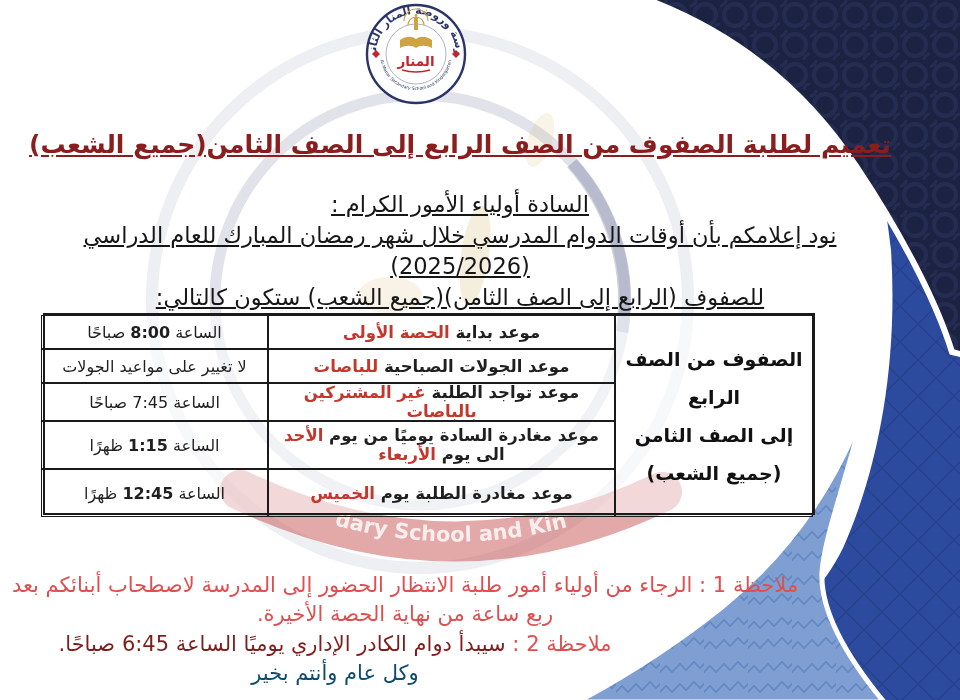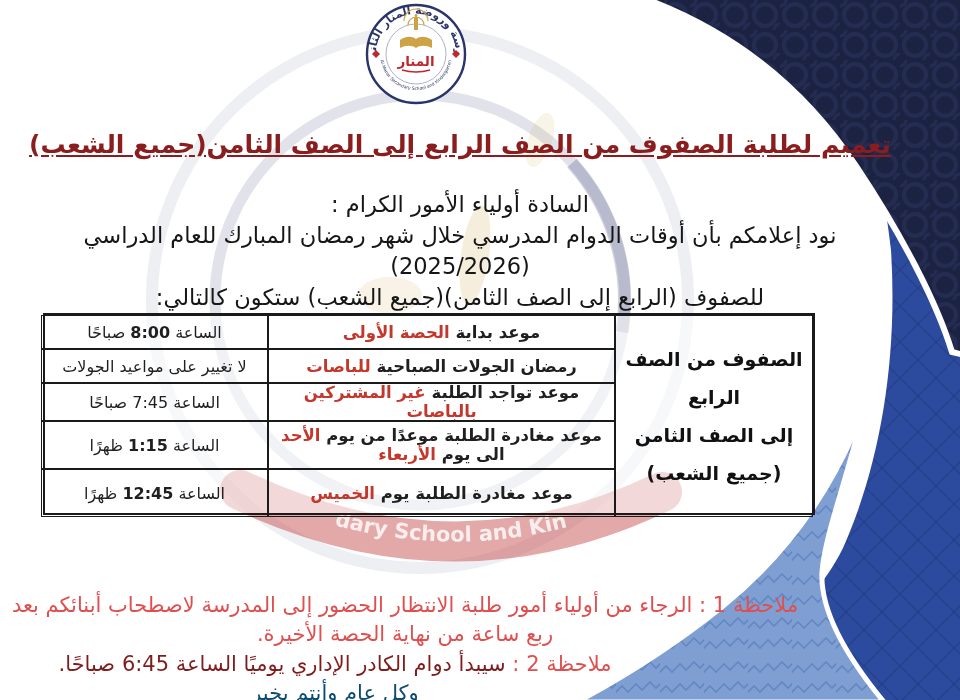--- a/index.html
+++ b/index.html
@@ -8,35 +8,35 @@
   .layer{position:absolute;inset:0;}
   .bands{z-index:0;}
   .wm{z-index:1;pointer-events:none;}
   .content{z-index:2;}
 
   .logo-wrap{position:absolute;left:364px;top:2px;width:104px;height:104px;}
 
   .title{position:absolute;top:130px;left:15px;width:890px;text-align:center;direction:rtl;
          color:#8a1e1e;font-weight:bold;font-size:25px;text-decoration:underline;}
   .intro{position:absolute;top:189px;left:15px;width:890px;text-align:center;direction:rtl;
-         color:#161616;font-size:22.5px;line-height:31px;}
+         color:#161616;font-size:22.5px;line-height:31px;text-decoration:underline;}
 
   .sched{position:absolute;left:43px;top:313px;width:772px;height:202px;direction:rtl;
          display:grid;grid-template-columns:198px 347px 227px;
          grid-template-rows:34px 34px 38px 48px 48px;
          border:2px solid #1a1a1a;box-sizing:border-box;background:rgba(255,255,255,0.55);}
   .cell{border:1px solid #1a1a1a;display:flex;align-items:center;justify-content:center;
         text-align:center;direction:rtl;padding:0 6px;box-sizing:border-box;}
   .mcell{grid-column:1;grid-row:1/6;font-weight:bold;font-size:19px;line-height:2.0;color:#111;}
   .desc{grid-column:2;font-weight:bold;font-size:16.5px;color:#1f1f1f;}
   .time{grid-column:3;font-size:16px;color:#1f1f1f;}
   .red{color:#c4372c;}
   .bnum{font-weight:bold;}
 
-  .note{position:absolute;text-align:center;direction:rtl;font-size:21px;margin-top:20px;}
+  .note{position:absolute;text-align:center;direction:rtl;font-size:21px;}
   .note-red{color:#e04f4f;}
   .note-black{color:#7f1d1d;}
   .n1a{top:573px;left:10px;width:790px;}
   .n1b{top:602px;left:10px;width:790px;}
   .n2{top:632px;left:10px;width:650px;color:#161616;}
   .closing{top:661px;left:10px;width:650px;color:#0c4a6e;}
 </style>
 </head>
 <body>
 
@@ -138,35 +138,35 @@
       </div>
 
       <div class="cell desc" style="grid-row:1">
         <span><span>موعد بداية </span><span class="red">الحصة الأولى</span></span>
       </div>
       <div class="cell time" style="grid-row:1">
         <span><span>الساعة </span><span class="bnum">8:00</span><span> صباحًا</span></span>
       </div>
 
       <div class="cell desc" style="grid-row:2">
-        <span><span>رمضان الجولات الصباحية </span><span class="red">للباصات</span></span>
+        <span><span>موعد الجولات الصباحية </span><span class="red">للباصات</span></span>
       </div>
       <div class="cell time" style="grid-row:2">
         <span>لا تغيير على مواعيد الجولات</span>
       </div>
 
       <div class="cell desc" style="grid-row:3">
         <span><span>موعد تواجد الطلبة </span><span class="red">غير المشتركين بالباصات</span></span>
       </div>
       <div class="cell time" style="grid-row:3">
         <span>الساعة 7:45 صباحًا</span>
       </div>
 
       <div class="cell desc" style="grid-row:4">
-        <span><span>موعد مغادرة الطلبة موعدًا من يوم </span><span class="red">الأحد</span><span> الى يوم </span><span class="red">الأربعاء</span></span>
+        <span><span>موعد مغادرة السادة يوميًا من يوم </span><span class="red">الأحد</span><span> الى يوم </span><span class="red">الأربعاء</span></span>
       </div>
       <div class="cell time" style="grid-row:4">
         <span><span>الساعة </span><span class="bnum">1:15</span><span> ظهرًا</span></span>
       </div>
 
       <div class="cell desc" style="grid-row:5">
         <span><span>موعد مغادرة الطلبة يوم </span><span class="red">الخميس</span></span>
       </div>
       <div class="cell time" style="grid-row:5">
         <span><span>الساعة </span><span class="bnum">12:45</span><span> ظهرًا</span></span>

